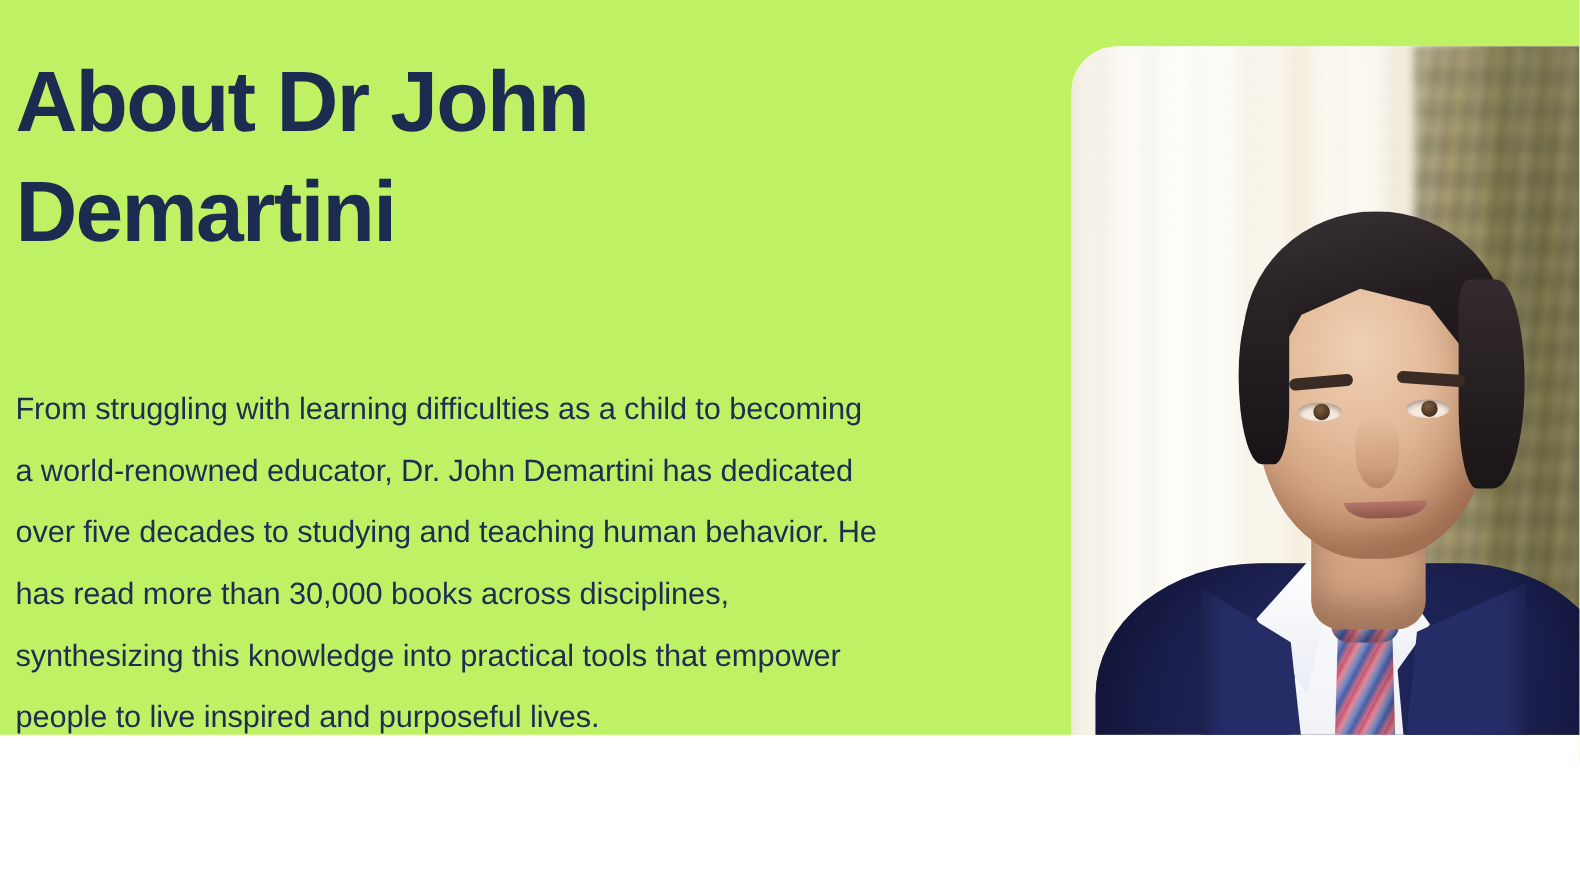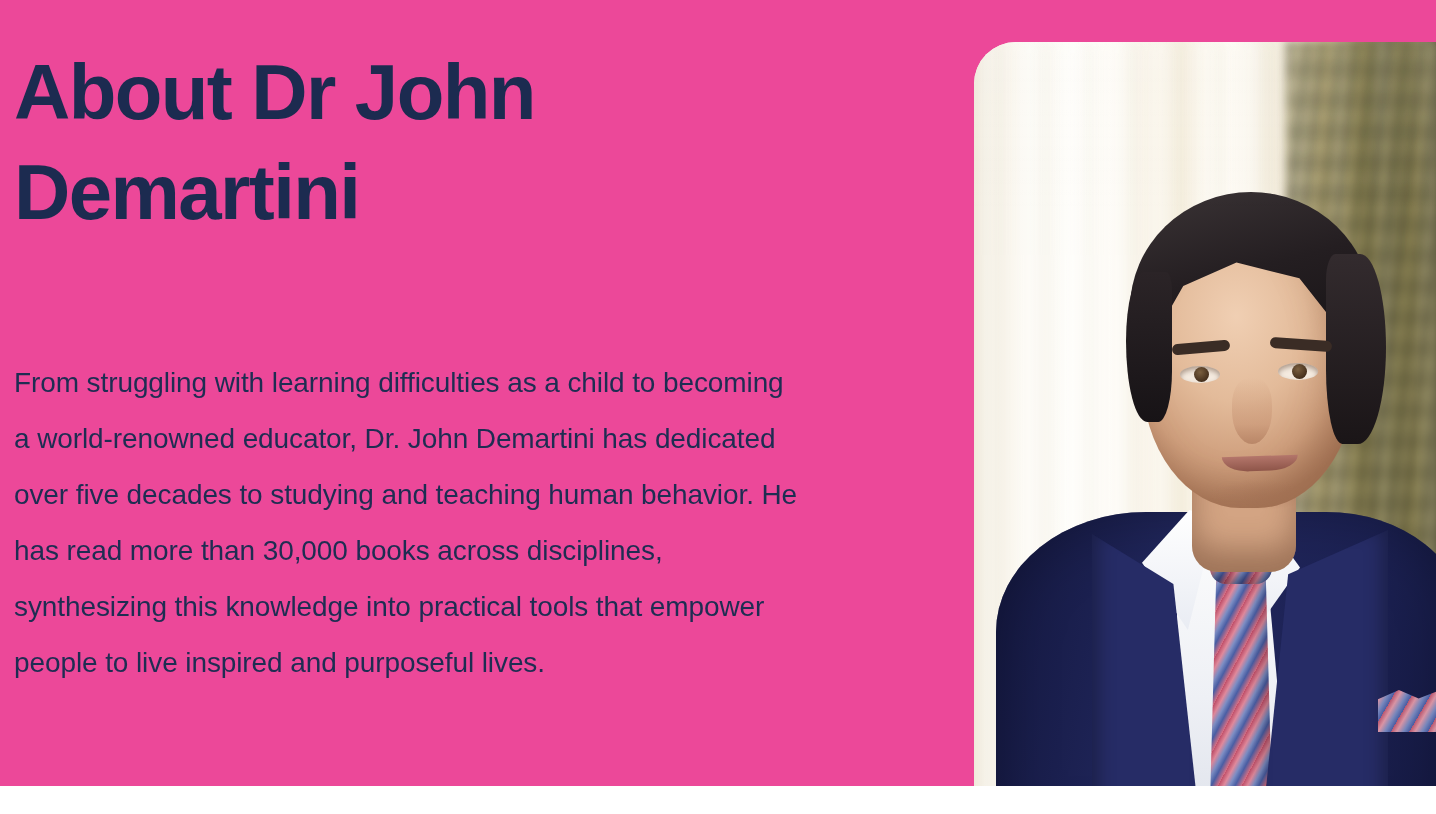--- a/index.html
+++ b/index.html
@@ -9,22 +9,22 @@
     width: 1436px;
     height: 814px;
     overflow: hidden;
     background: #ffffff;
     font-family: "Liberation Sans", "DejaVu Sans", sans-serif;
   }
 
   .page {
     position: relative;
     width: 1436px;
-    height: 786px;
-    background: #ec4899;
+    height: 668px;
+    background: #bef264;
     overflow: hidden;
   }
 
   
   .content {
     position: absolute;
     left: 14px;
     top: 0;
     width: 800px;
     height: 814px;
@@ -38,21 +38,21 @@
     font-size: 78px;
     line-height: 100px;
     font-weight: 700;
     letter-spacing: -1.6px;
     color: #1c2b50;
   }
 
   .body-copy {
     position: absolute;
     left: 0;
-    top: 355px;
+    top: 344px;
     width: 790px;
     font-size: 28px;
     line-height: 56px;
     font-weight: 400;
     letter-spacing: -0.1px;
     color: #1e2d52;
   }
 
   
   .portrait-frame {

